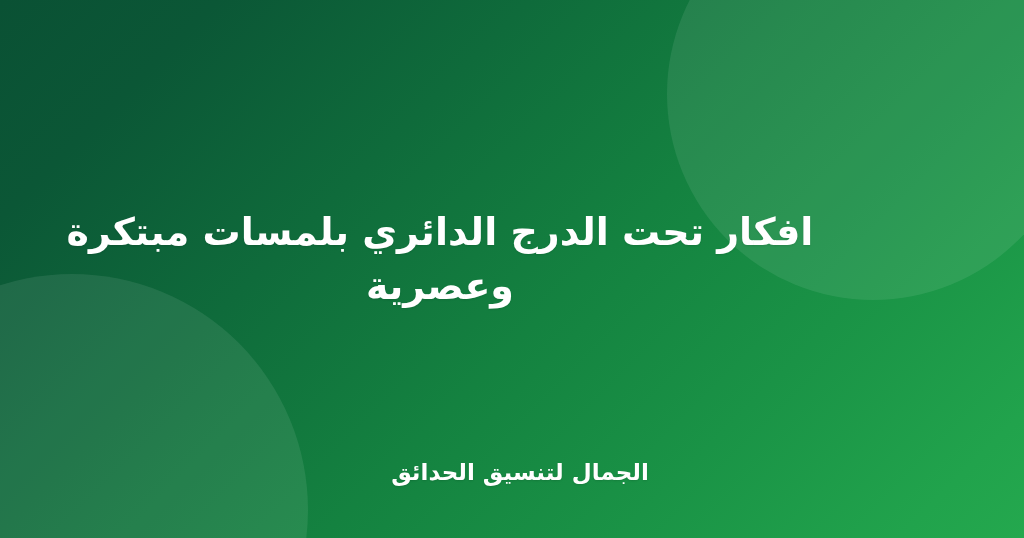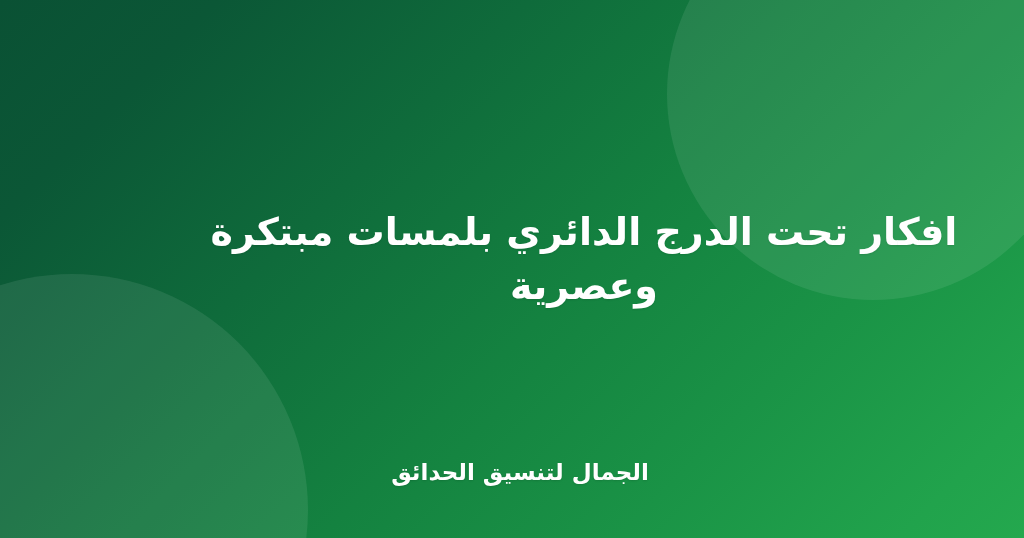--- a/index.html
+++ b/index.html
@@ -48,21 +48,21 @@
     left: -164px;
     top: 274px;
   }
 
   
   .content {
     position: absolute;
     inset: 0;
     display: flex;
     flex-direction: column;
-    align-items: flex-start;
+    align-items: flex-end;
     justify-content: center;
     z-index: 2;
   }
 
   .title-block {
     width: 880px;
     margin-top: -18px;
   }
 
   .title {

